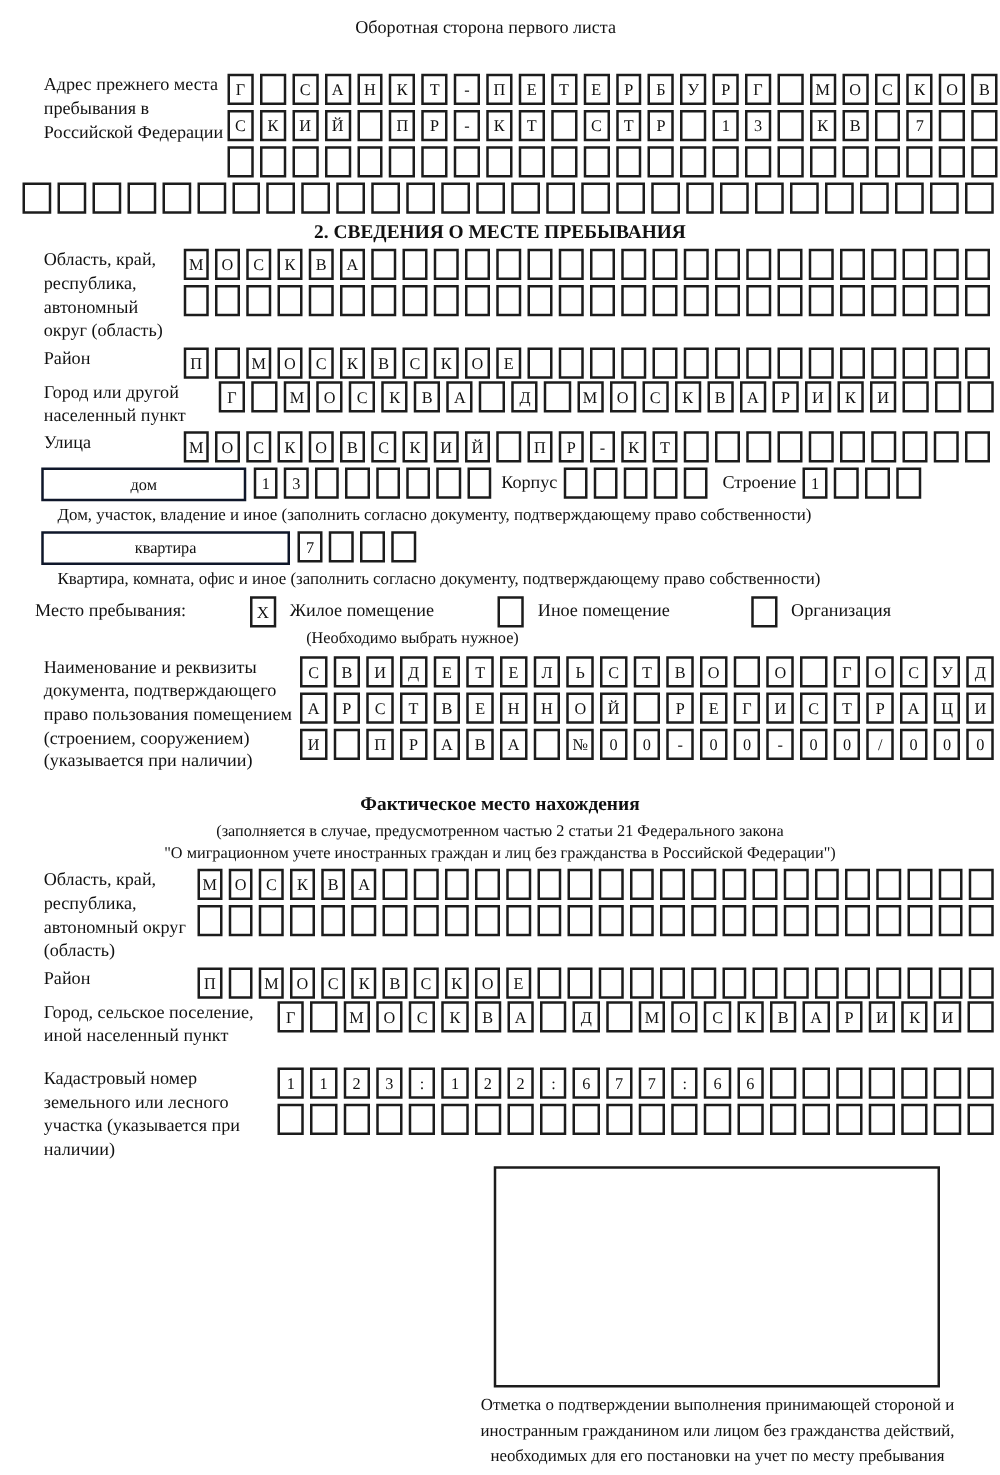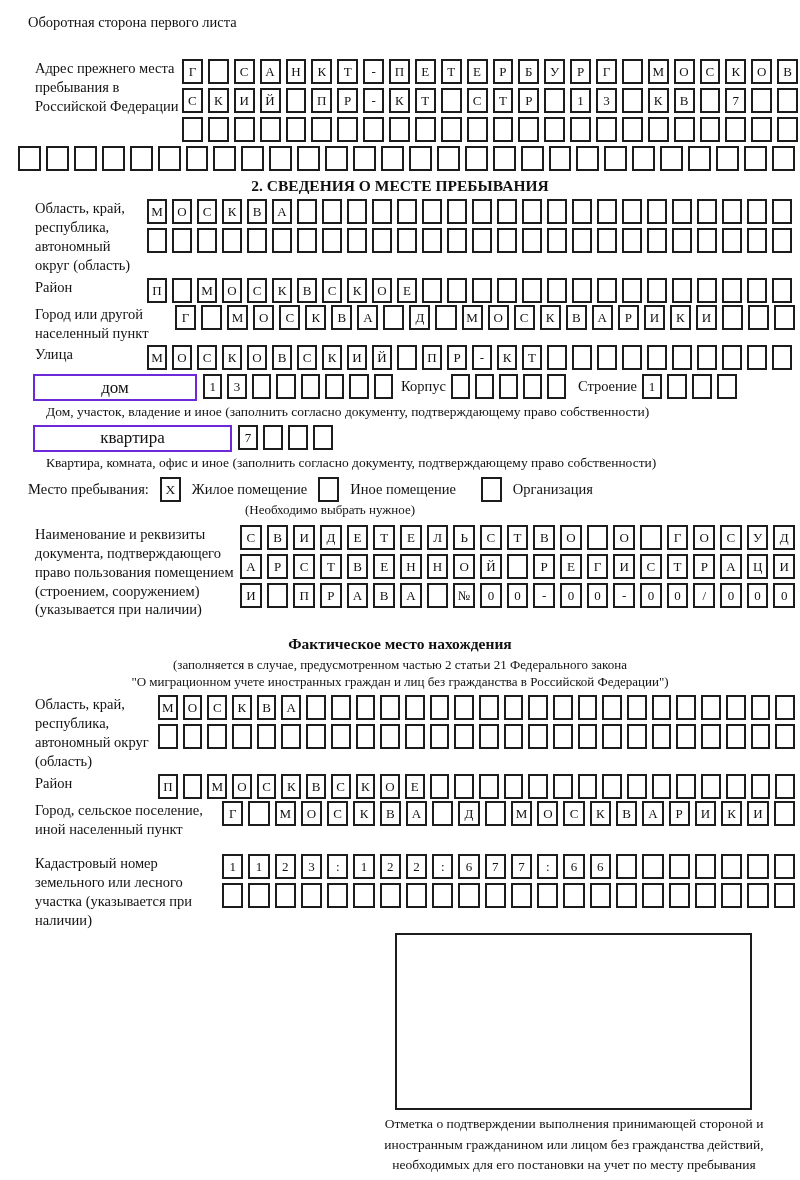--- a/index.html
+++ b/index.html
@@ -1,19 +1,19 @@
 <!DOCTYPE html>
 <html><head>
 <meta charset="utf-8">
 <style>
   html,body{margin:0;padding:0;background:#fff;}
   .sheet{width:800px;height:1180px;background:#fff;color:#111;
          font-family:"Liberation Serif","DejaVu Serif",serif;position:relative;overflow:hidden;
          padding-top:14px;box-sizing:border-box;}
-  .top-note{text-align:left;margin-right:51px;font-size:14.5px;padding-left:28px;}
+  .top-note{text-align:center;margin-right:51px;font-size:14.5px;padding-left:28px;}
   
   .cellrow{display:flex;gap:5px;margin-bottom:4px;}
   .cell{flex:1 1 0;height:21px;border:2px solid #1c1c1c;display:flex;align-items:center;
         justify-content:center;font-size:13px;line-height:1;background:#fff;}
   
   .field{display:flex;margin-left:35px;align-items:flex-start;}
   .flabel{flex:none;font-size:14.5px;line-height:1.3;}
   .fcells{flex:none;display:flex;flex-direction:column;}
   .addr-label{width:147px;}
   .addr-cells{width:616px;}
@@ -21,29 +21,29 @@
   .note{font-size:13px;text-align:center;line-height:1.3;}
   .note-left{font-size:13.5px;margin-left:46px;line-height:1.3;}
   .sec-title{font-weight:bold;font-size:15.5px;text-align:center;margin-top:6px;}
   .w-s2{width:112px;} .c-s2{width:645px;}
   .w-gor2{width:140px;} .c-gor2{width:620px;}
   .w-doc{width:205px;} .c-doc{width:555px;}
   .w-f1{width:123px;} .c-f1{width:637px;}
   .w-f2{width:187px;} .c-f2{width:573px;}
   
   .dom-row{display:flex;align-items:flex-start;margin-left:33px;}
-  .wide-box{border:2px solid #6d28d9;height:23px;display:flex;align-items:center;
-            justify-content:center;font-size:17px;box-sizing:content-box;}
+  .wide-box{border:2px solid #0f172a;height:23px;display:flex;align-items:center;
+            justify-content:center;font-size:13px;box-sizing:content-box;}
   .dom-box{width:160px;} .kv-box{width:195px;}
   .inline-label{font-size:14.5px;line-height:25px;}
   .g8{width:190px;margin-left:6px;} .g5{width:115px;margin-left:5px;}
   .g4{width:95px;margin-left:5px;} .g4k{width:95px;margin-left:6px;}
   .ml8{margin-left:8px;text-align:right;} .ml12{margin-left:12px;}
   
-  .mesto-row{display:flex;align-items:center;margin-left:28px;font-size:14.5px;}
+  .mesto-row{display:flex;align-items:center;margin-left:28px;font-size:14.5px;gap:40px;}
   .cb{width:17px;height:21px;border:2px solid #1c1c1c;display:flex;align-items:center;
       justify-content:center;font-size:13.5px;margin:0 11px;flex:none;}
   .opt{display:flex;align-items:center;}
   .opt-org-gap{margin-left:14px;}
   
   .stamp-box{margin-left:395px;width:353px;height:173px;border:2px solid #1c1c1c;margin-top:4px;}
   .stamp-caption{margin-left:363px;width:422px;text-align:center;font-size:13.5px;
                  line-height:1.5;margin-top:4px;}
   .mt28{margin-top:28px;} .mt16{margin-top:16px;} .mt14{margin-top:15px;}
   .mt10{margin-top:4px;} .mt6{margin-top:6px;} .mt4{margin-top:4px;} .mt2{margin-top:2px;}

